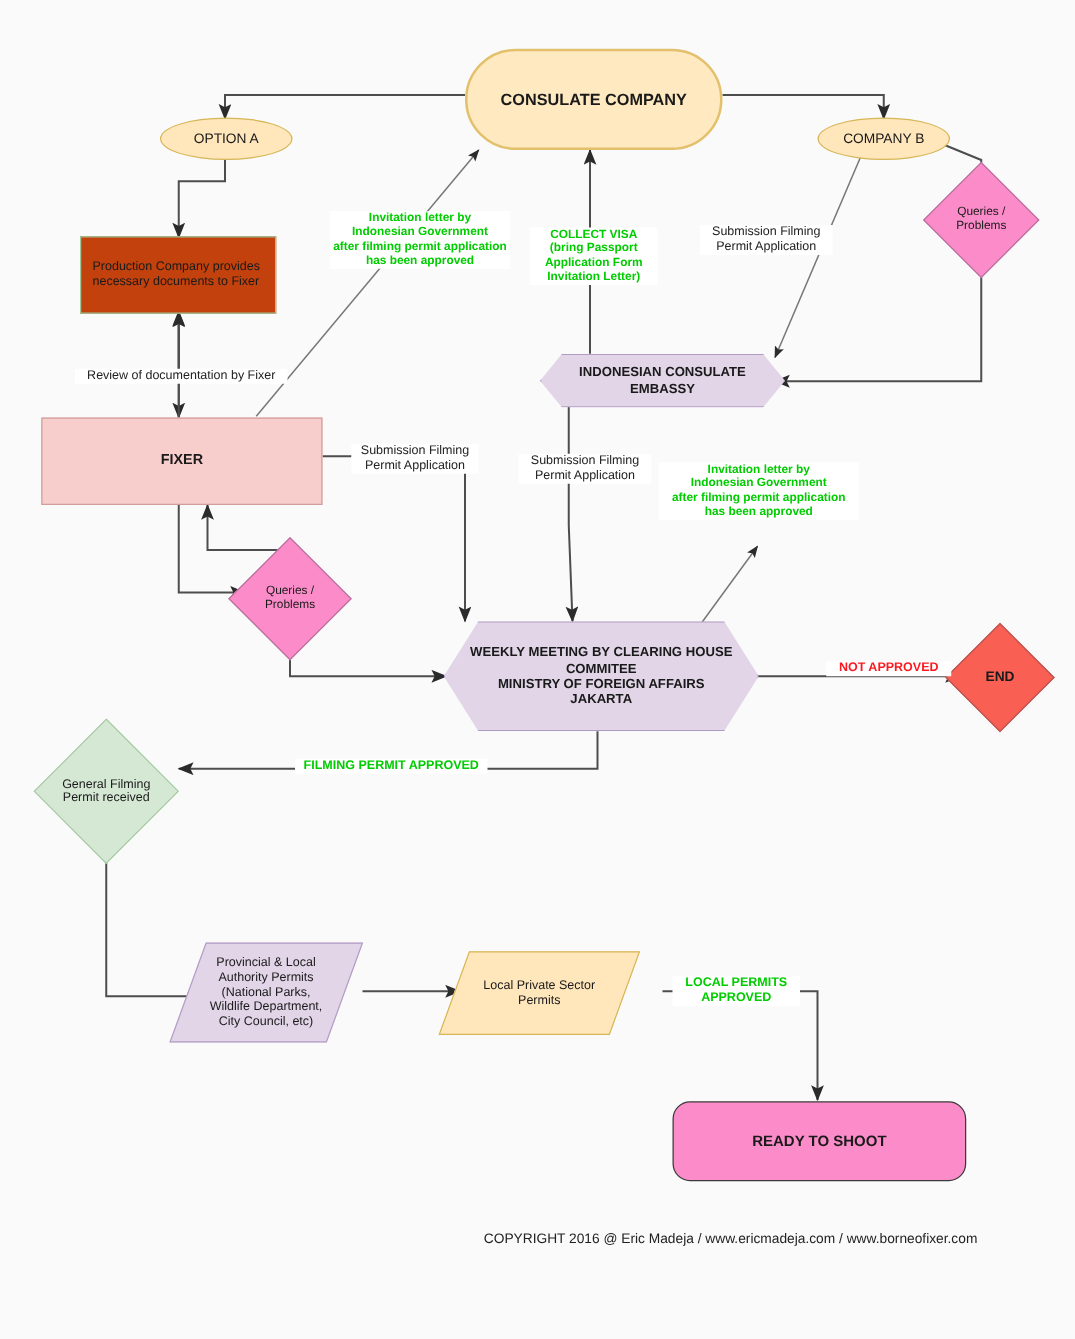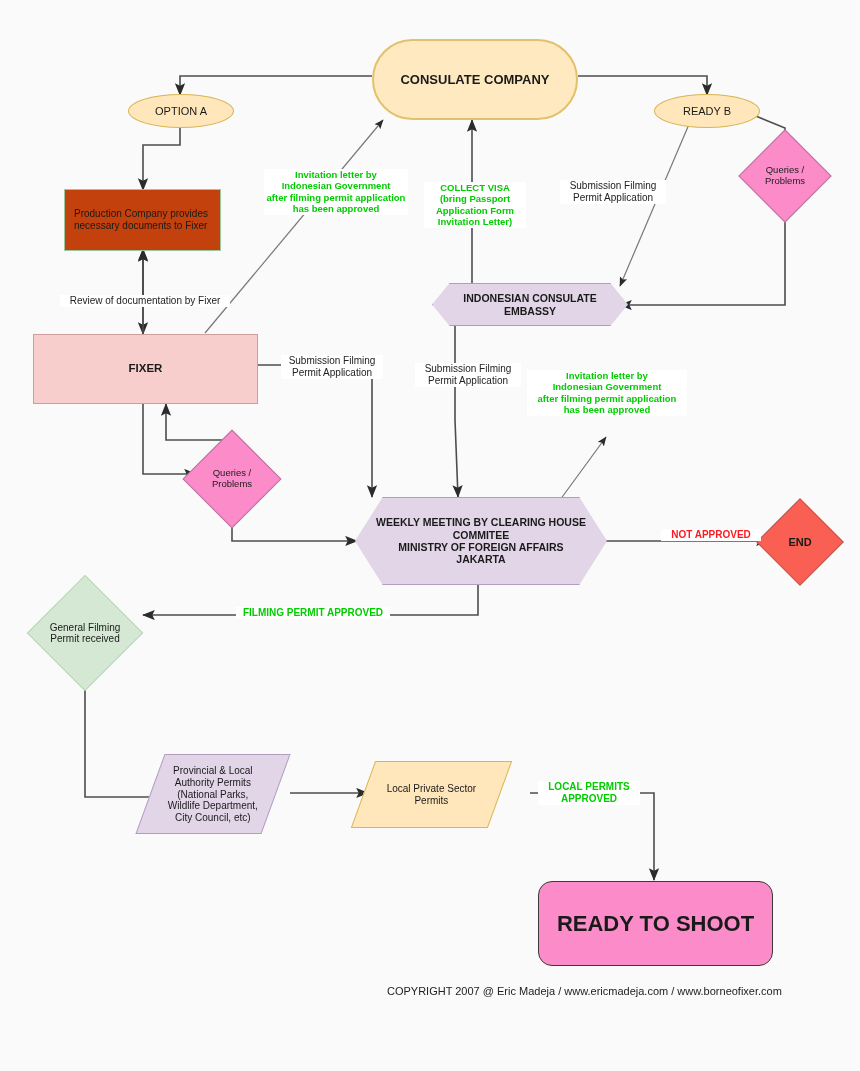--- a/index.html
+++ b/index.html
@@ -191,21 +191,21 @@
 
   <div class="node stadium" style="left:372px; top:39px; width:206px; height:81px; font-size:13px; font-weight:bold;">
     <span class="lbl">CONSULATE COMPANY</span>
   </div>
 
   <div class="node ellipse" style="left:128px; top:94px; width:106px; height:34px; font-size:11px;">
     <span class="lbl">OPTION A</span>
   </div>
 
   <div class="node ellipse" style="left:654px; top:94px; width:106px; height:34px; font-size:11px;">
-    <span class="lbl">READY B</span>
+    <span class="lbl">COMPANY B</span>
   </div>
 
   <div class="diamond-wrap" style="left:752px; top:143px; width:66px; height:66px;">
     <div class="diamond pink"></div>
     <div class="diamond-label" style="font-size:9.5px;">
       <span class="lbl" style="white-space:pre-line;">Queries /
 Problems</span>
     </div>
   </div>
 
@@ -259,21 +259,21 @@
 (National Parks,
 Wildlife Department,
 City Council, etc)</span>
   </div>
 
   <div class="node parallelogram-yellow" style="left:363px; top:761px; width:137px; height:67px; font-size:10px;">
     <span class="lbl" style="white-space:pre-line;">Local Private Sector
 Permits</span>
   </div>
 
-  <div class="node rounded-pink" style="left:538px; top:881px; width:235px; height:85px; font-size:22px; font-weight:bold;">
+  <div class="node rounded-pink" style="left:538px; top:881px; width:235px; height:64px; font-size:12px; font-weight:bold;">
     <span class="lbl">READY TO SHOOT</span>
   </div>
 
   <div class="edge-label green" style="left:264px; top:169px; width:140px; font-size:9.5px;">Invitation letter by
 Indonesian Government
 after filming permit application
 has been approved</div>
 
   <div class="edge-label green" style="left:424px; top:182px; width:98px; font-size:9.5px;">COLLECT VISA
 (bring Passport
@@ -296,15 +296,15 @@
 after filming permit application
 has been approved</div>
 
   <div class="edge-label red" style="left:661px; top:529px; width:96px; font-size:10px;">NOT APPROVED</div>
 
   <div class="edge-label green" style="left:236px; top:607px; width:150px; font-size:10px;">FILMING PERMIT APPROVED</div>
 
   <div class="edge-label green" style="left:538px; top:781px; width:98px; font-size:10px;">LOCAL PERMITS
 APPROVED</div>
 
-  <div class="copyright" style="left:387px; top:985px;">COPYRIGHT 2007 @ Eric Madeja / www.ericmadeja.com / www.borneofixer.com</div>
+  <div class="copyright" style="left:387px; top:985px;">COPYRIGHT 2016 @ Eric Madeja / www.ericmadeja.com / www.borneofixer.com</div>
 
 </div>
 
 </body></html>

